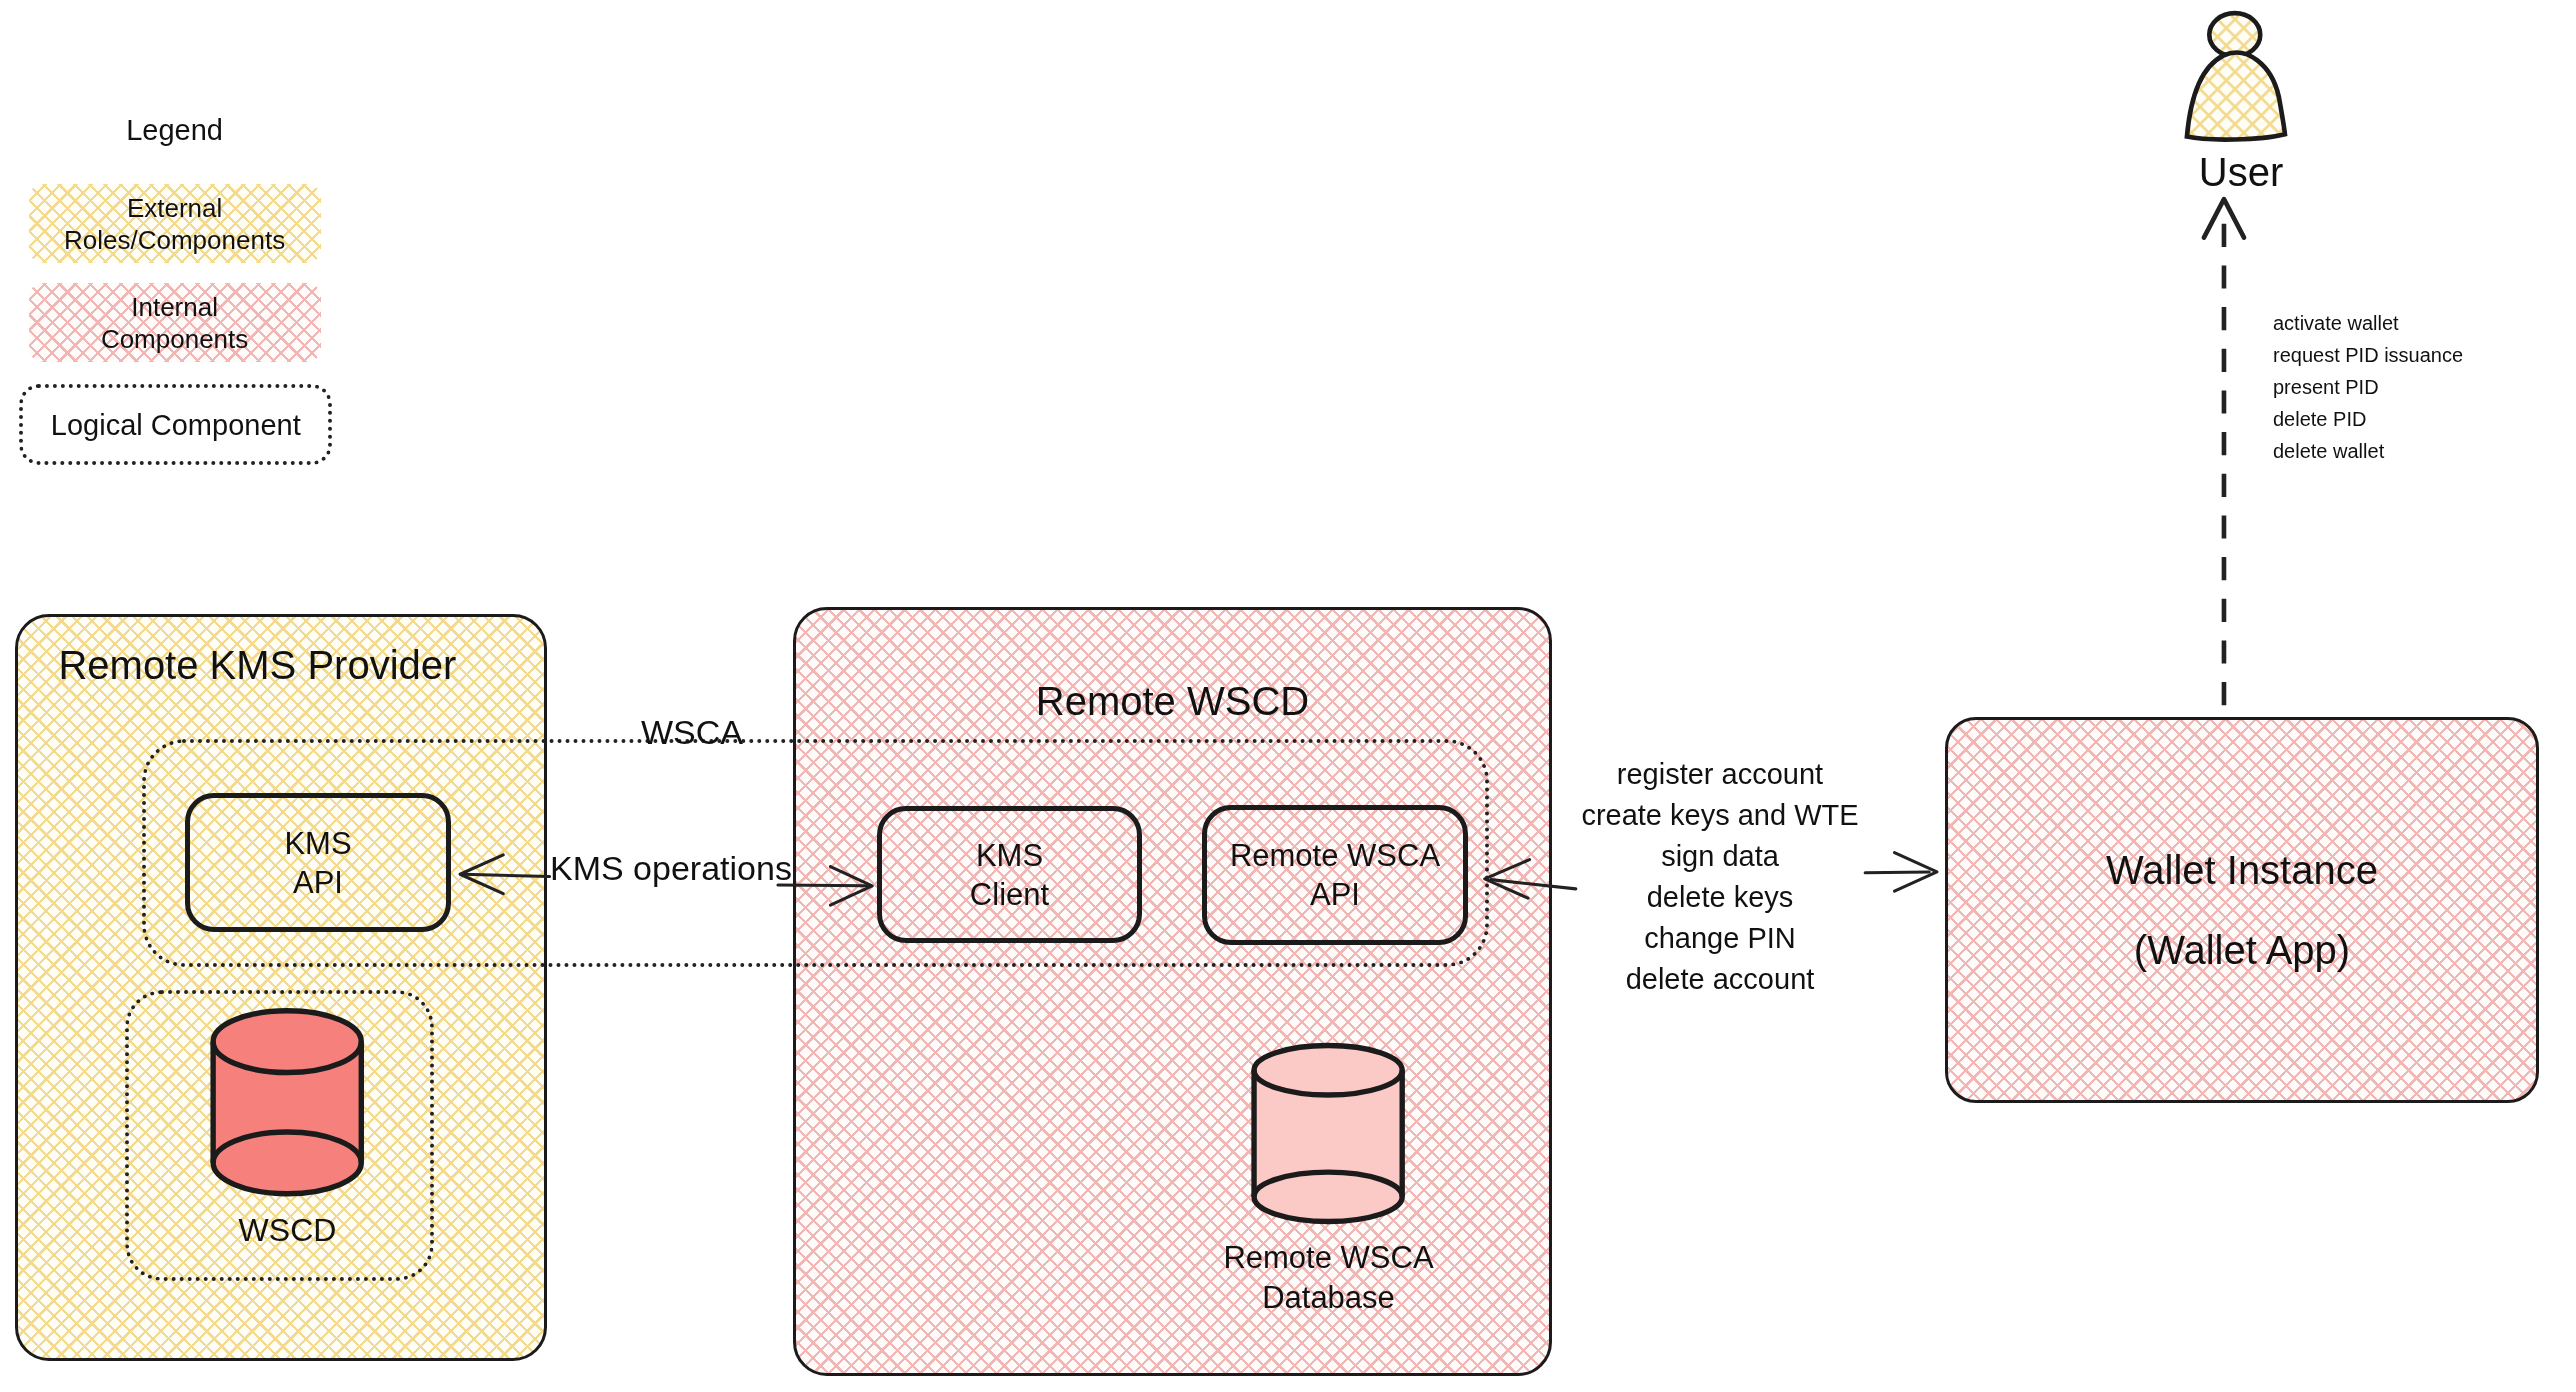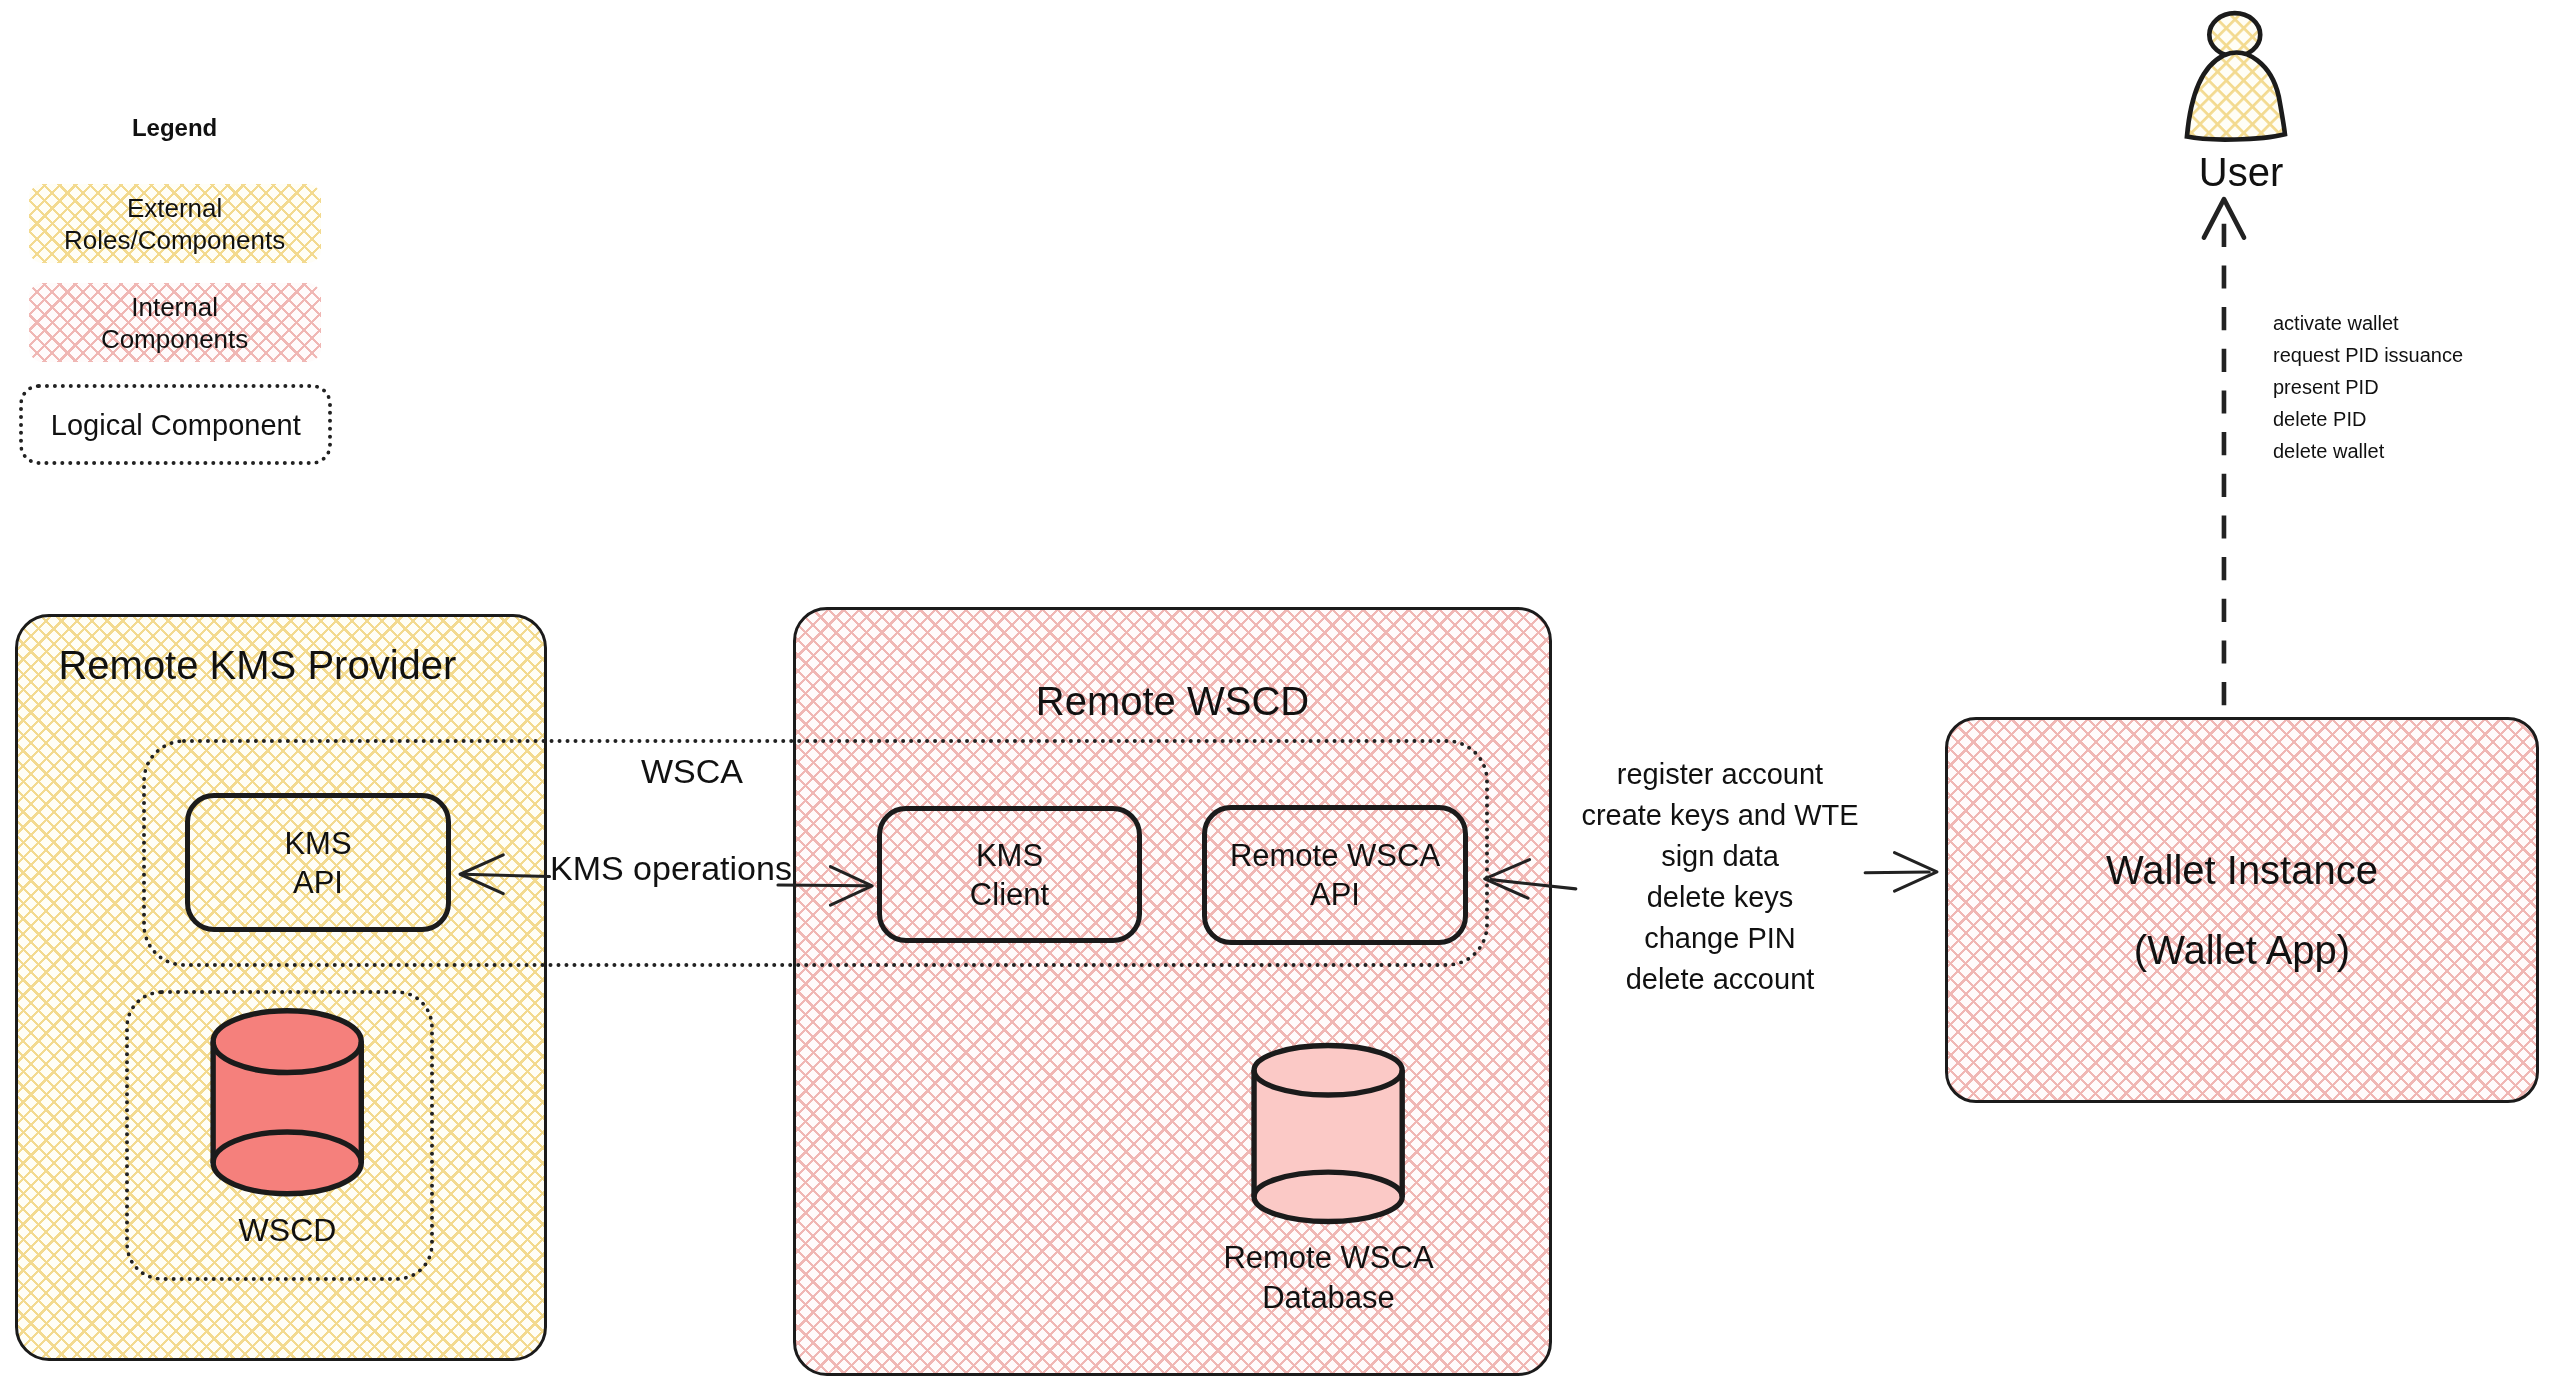--- a/index.html
+++ b/index.html
@@ -31,21 +31,21 @@
   .textblock{z-index:6;}
   .textblock .line{white-space:nowrap;}
   svg{position:absolute;left:0;top:0;z-index:5;}
   .cyl-label{font-size:32px;line-height:40px;text-align:center;z-index:4;white-space:nowrap;}
 </style>
 </head>
 <body>
 
 <div id="stage" style="color: rgb(17, 17, 17);">
 
-  <div class="abs" style="left:28.6px;top:114px;width:292px;text-align:center;font-size:24px;font-weight:bold;">Legend</div>
+  <div class="abs" style="left:28.6px;top:114px;width:292px;text-align:center;font-size:29px;">Legend</div>
 
   <div class="abs hatch-yellow legendbox" style="left:28.6px;top:184px;width:292px;height:79px;">
     <div class="line">External</div>
     <div class="line">Roles/Components</div>
   </div>
 
   <div class="abs hatch-pink legendbox" style="left:28.6px;top:283px;width:292px;height:79px;">
     <div class="line">Internal</div>
     <div class="line">Components</div>
   </div>
@@ -85,21 +85,21 @@
     <div class="boxlabel">API</div>
   </div>
 
   <div class="abs cyl-label" style="left:133px;top:1210px;width:309px;">WSCD</div>
 
   <div class="abs cyl-label" style="left:1174px;top:1238px;width:309px;font-size:31px;">
     <div>Remote WSCA</div>
     <div>Database</div>
   </div>
 
-  <div class="abs conn-label" style="left:641px;top:752px;">WSCA</div>
+  <div class="abs conn-label" style="left:641px;top:713px;">WSCA</div>
 
   <div class="abs conn-label" style="left:550px;top:849px;">KMS operations</div>
 
   <div class="abs textblock" style="left:1567px;top:754px;width:306px;text-align:center;font-size:29px;line-height:41px;">
     <div class="line">register account</div>
     <div class="line">create keys and WTE</div>
     <div class="line">sign data</div>
     <div class="line">delete keys</div>
     <div class="line">change PIN</div>
     <div class="line">delete account</div>

